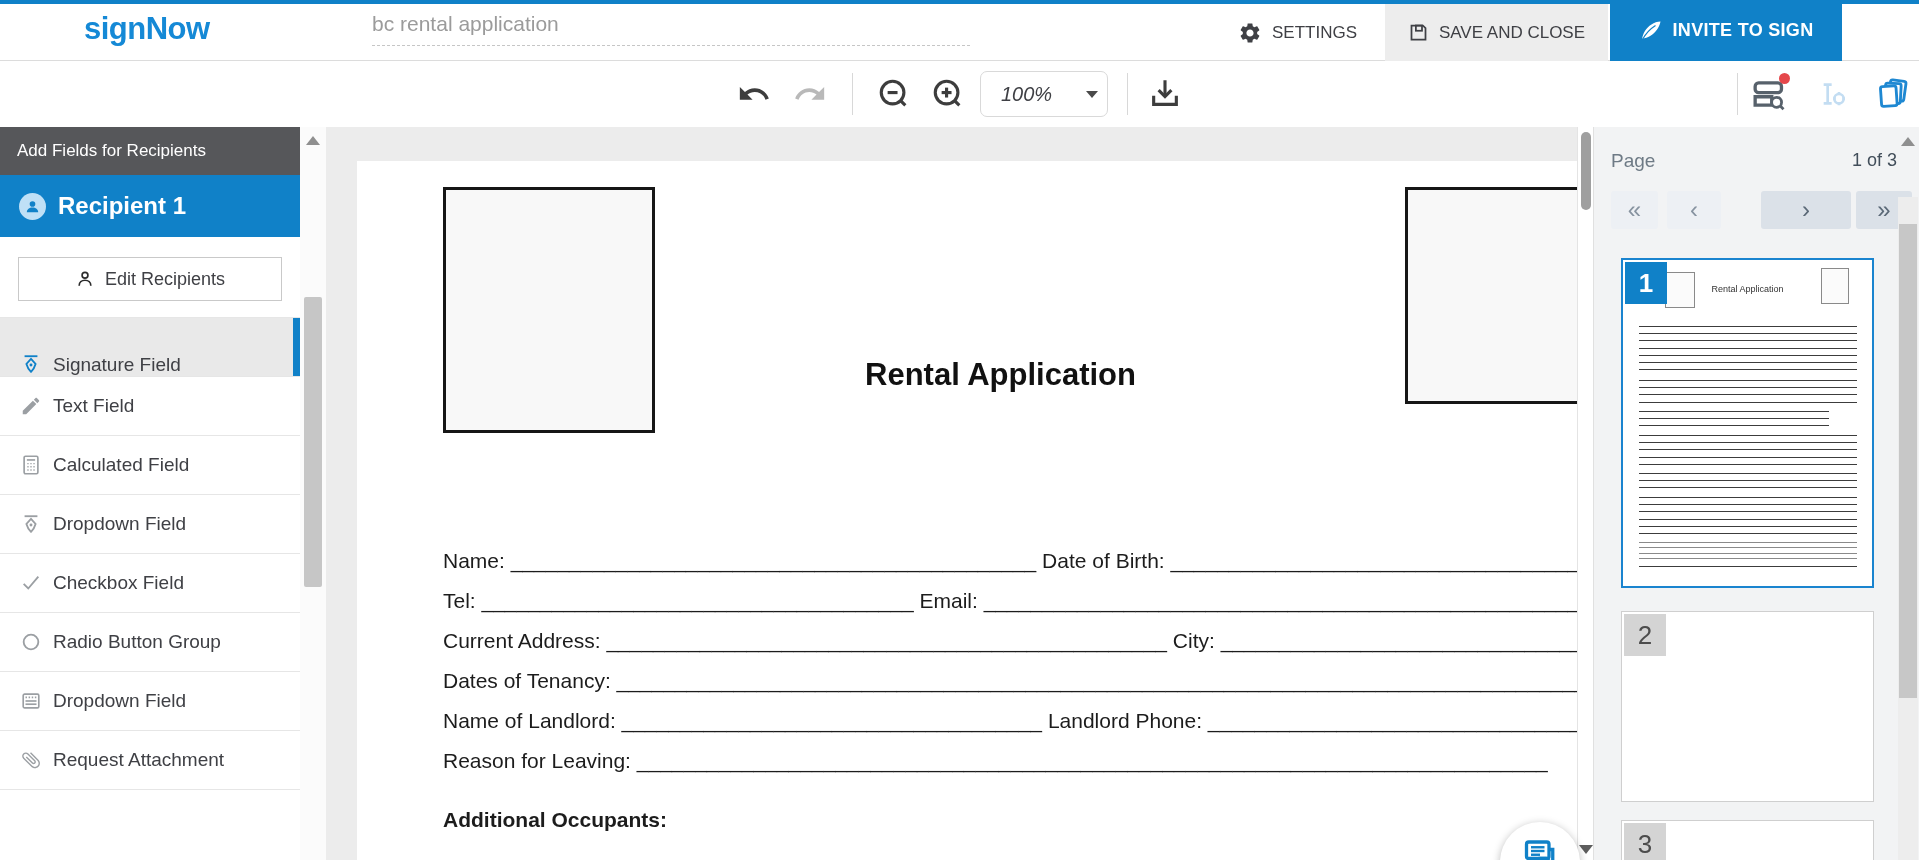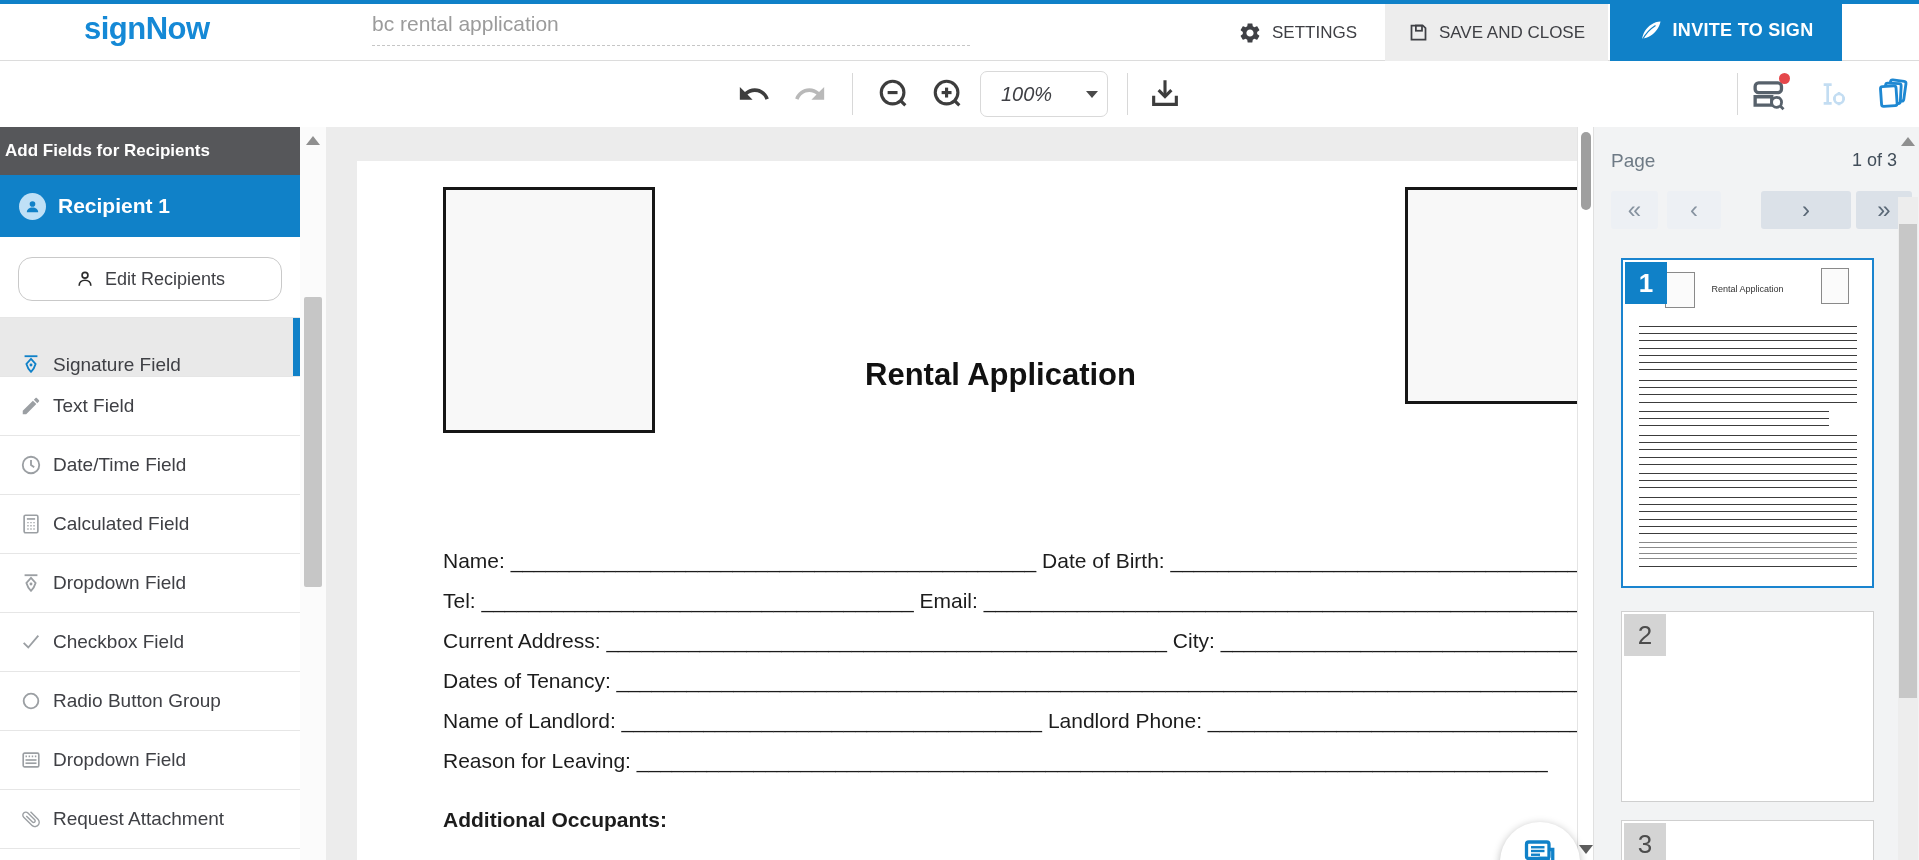--- a/index.html
+++ b/index.html
@@ -20,25 +20,25 @@
   .toolbar { position:absolute; left:0; top:62px; width:1919px; height:65px; background:#fff; z-index:20;font-style:italic; }
   .tb { position:absolute; cursor:pointer; display:flex; align-items:center; justify-content:center; }
   .tb-divider { position:absolute; top:11px; width:1px; height:42px; background:#d8d8d8; }
   .zoom-select { position:absolute; left:980px; top:9px; width:128px; height:46px; border:1px solid #d9d9d9; border-radius:7px; background:#fff; display:flex; align-items:center; cursor:pointer; }
   .zoom-select .zval { font-size:20px; color:#3f4045; margin-left:20px; }
   .caret-down { width:0; height:0; border-left:6px solid transparent; border-right:6px solid transparent; border-top:7px solid #4a4a4a; margin-left:34px; }
   .red-dot { position:absolute; left:1784px; top:1px; width:11px; height:11px; border-radius:50%; background:#e5474b; }
 
   
   .sidebar { position:absolute; left:0; top:127px; width:300px; height:733px; background:#fff; z-index:10; }
-  .sb-header { height:48px; background:#56575a; color:#fff; font-size:17px; font-weight:bold; line-height:48px; padding-left:5px; }
+  .sb-header { height:48px; background:#56575a; color:#fff; font-size:17px; font-weight:normal; line-height:48px; padding-left:17px; }
   .sb-recipient { position:relative; height:62px; background:#1081c8; display:flex; align-items:center; cursor:pointer; }
   .avatar { position:absolute; left:19px; width:27px; height:27px; border-radius:50%; background:#bfe0f6; display:flex; align-items:center; justify-content:center; }
-  .sb-recipient .rlabel { margin-left:58px; color:#fff; font-weight:bold; font-size:21px; }
-  .edit-btn { position:absolute; left:18px; top:130px; width:264px; height:44px; border:1px solid #c9c9c9; border-radius:14px; background:#fff; display:flex; align-items:center; justify-content:center; gap:10px; font-size:18px; color:#3f4045; cursor:pointer; }
+  .sb-recipient .rlabel { margin-left:58px; color:#fff; font-weight:bold; font-size:24px; }
+  .edit-btn { position:absolute; left:18px; top:130px; width:264px; height:44px; border:1px solid #c9c9c9; border-radius:0; background:#fff; display:flex; align-items:center; justify-content:center; gap:10px; font-size:18px; color:#3f4045; cursor:pointer; }
   .field-list { position:absolute; left:0; top:190px; width:300px; border-top:1px solid #e6e6e6; }
   .field-item { position:relative; height:59px; border-bottom:1px solid #e6e6e6; display:flex; align-items:center; cursor:pointer; font-size:19px; color:#3f4045; }
   .field-item .ficon { position:absolute; left:19px; width:24px; height:24px; display:flex; align-items:center; justify-content:center; }
   .field-item .flabel { margin-left:53px; }
   .field-item.active { background:#e9e9e9;align-items:flex-end; }
   .field-item.active::after { content:""; position:absolute; right:0; top:0; width:7px; height:100%; background:#1081c8; }
 
   
   .vscroll-arrow-up { position:absolute; width:0; height:0; border-left:7px solid transparent; border-right:7px solid transparent; border-bottom:9px solid #8f8f8f; }
   .vscroll-arrow-down { position:absolute; width:0; height:0; border-left:7px solid transparent; border-right:7px solid transparent; border-top:9px solid #5d5d5d; }
@@ -228,29 +228,20 @@
 
       <div class="field-item">
         <span class="ficon">
           <svg width="22" height="22" viewBox="0 0 24 24" fill="#9b9fa3">
               <path d="M3 17.25V21h3.75L17.81 9.94l-3.75-3.75L3 17.25zM20.71 7.04c.39-.39.39-1.02 0-1.41l-2.34-2.34c-.39-.39-1.02-.39-1.41 0l-1.83 1.83 3.75 3.75 1.83-1.83z"></path>
             </svg>
         </span>
         <span class="flabel">Text Field</span>
       </div>
 
-      <div class="field-item">
-        <span class="ficon">
-          <svg width="22" height="22" viewBox="0 0 24 24" fill="none" stroke="#9b9fa3" stroke-width="2">
-              <circle cx="12" cy="12" r="9"></circle>
-              <path d="M12 6.5V12l3.5 2.5"></path>
-            </svg>
-        </span>
-        <span class="flabel">Date/Time Field</span>
-      </div>
 
       <div class="field-item">
         <span class="ficon">
           <svg width="22" height="22" viewBox="0 0 24 24" fill="none" stroke="#9b9fa3" stroke-width="1.8">
               <rect x="4.5" y="2.5" width="15" height="19" rx="1.5"></rect>
               <line x1="7.5" y1="6.5" x2="16.5" y2="6.5"></line>
               <g stroke-width="1.6">
                 <line x1="8" y1="10.5" x2="9.4" y2="10.5"></line>
                 <line x1="11.3" y1="10.5" x2="12.7" y2="10.5"></line>
                 <line x1="14.6" y1="10.5" x2="16" y2="10.5"></line>

